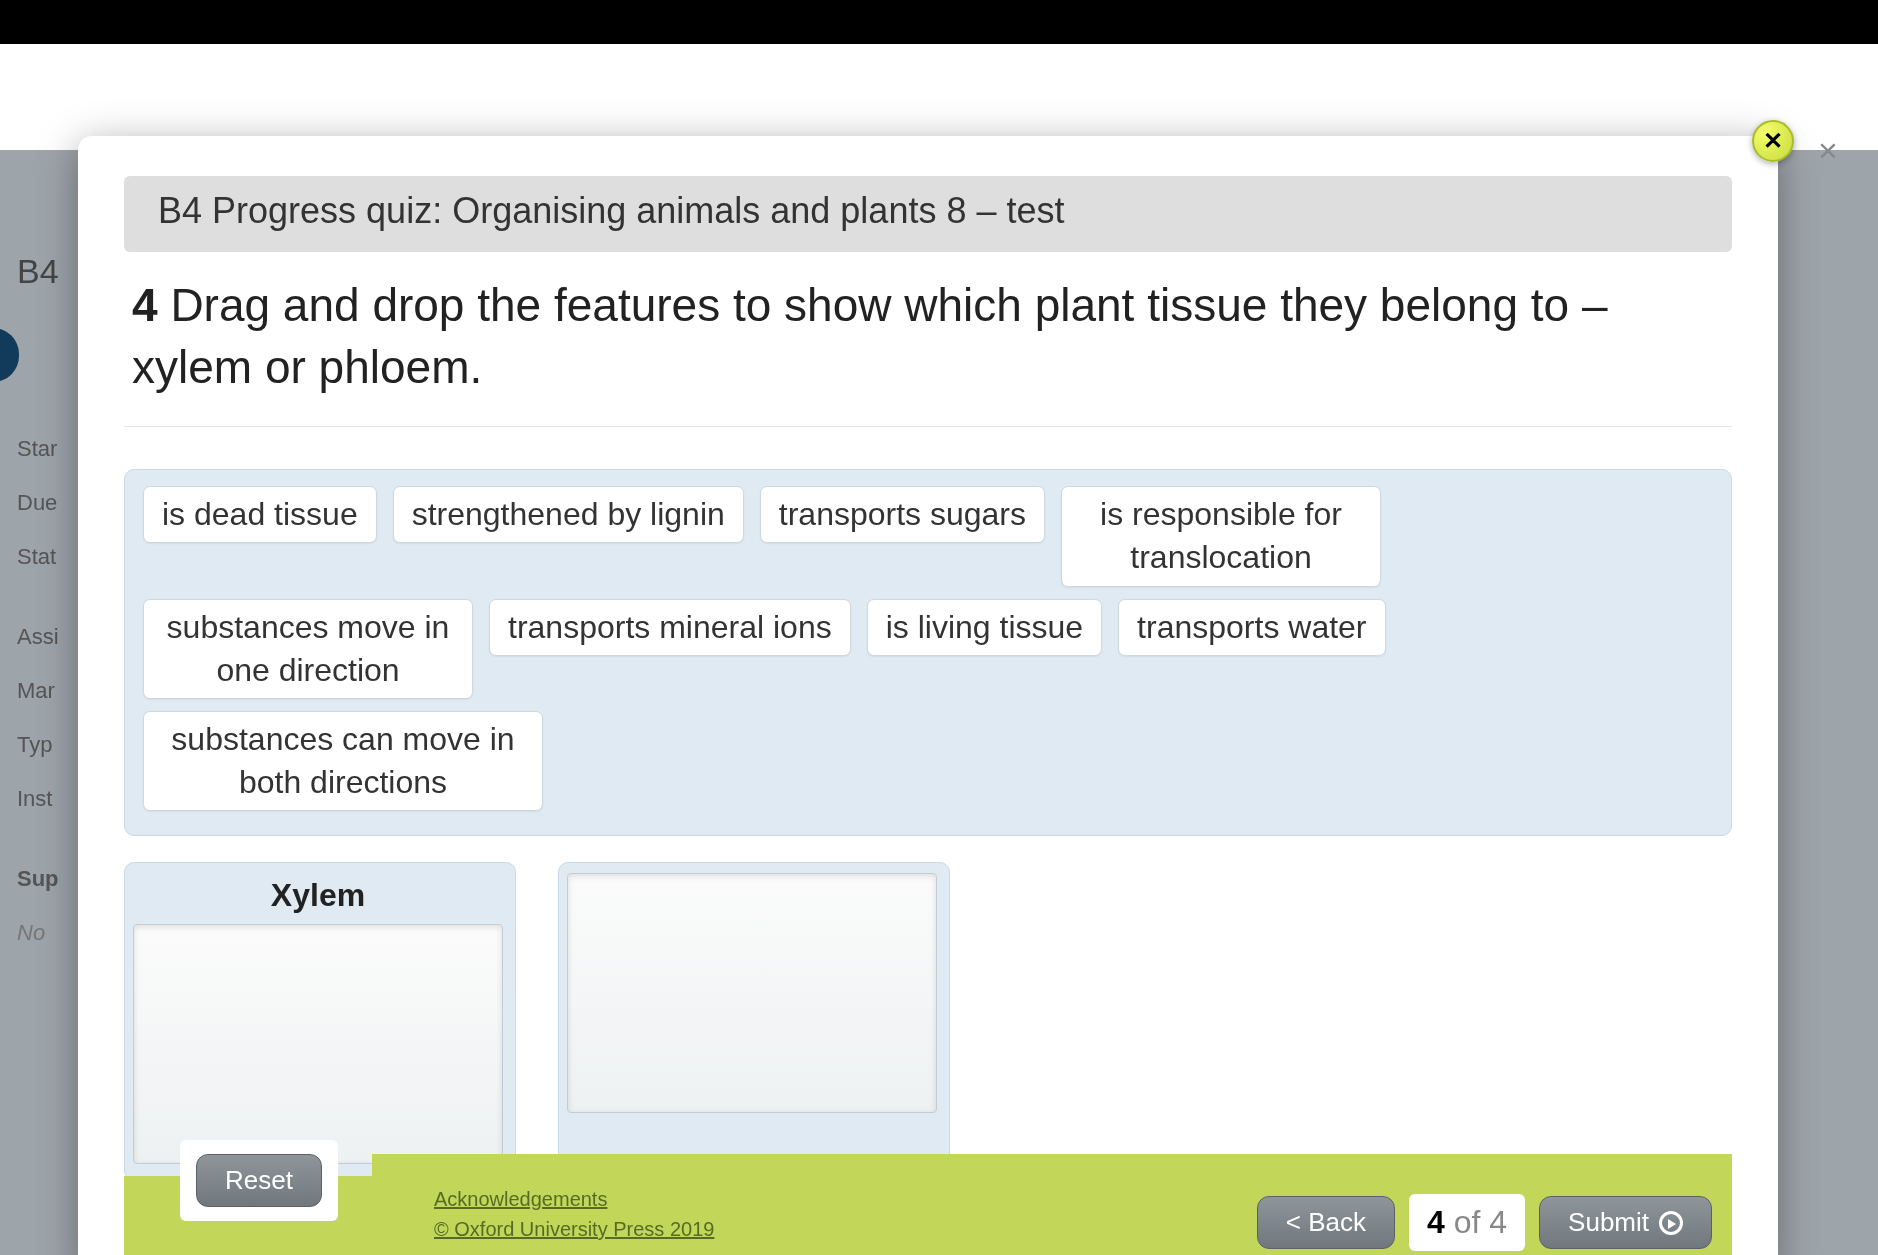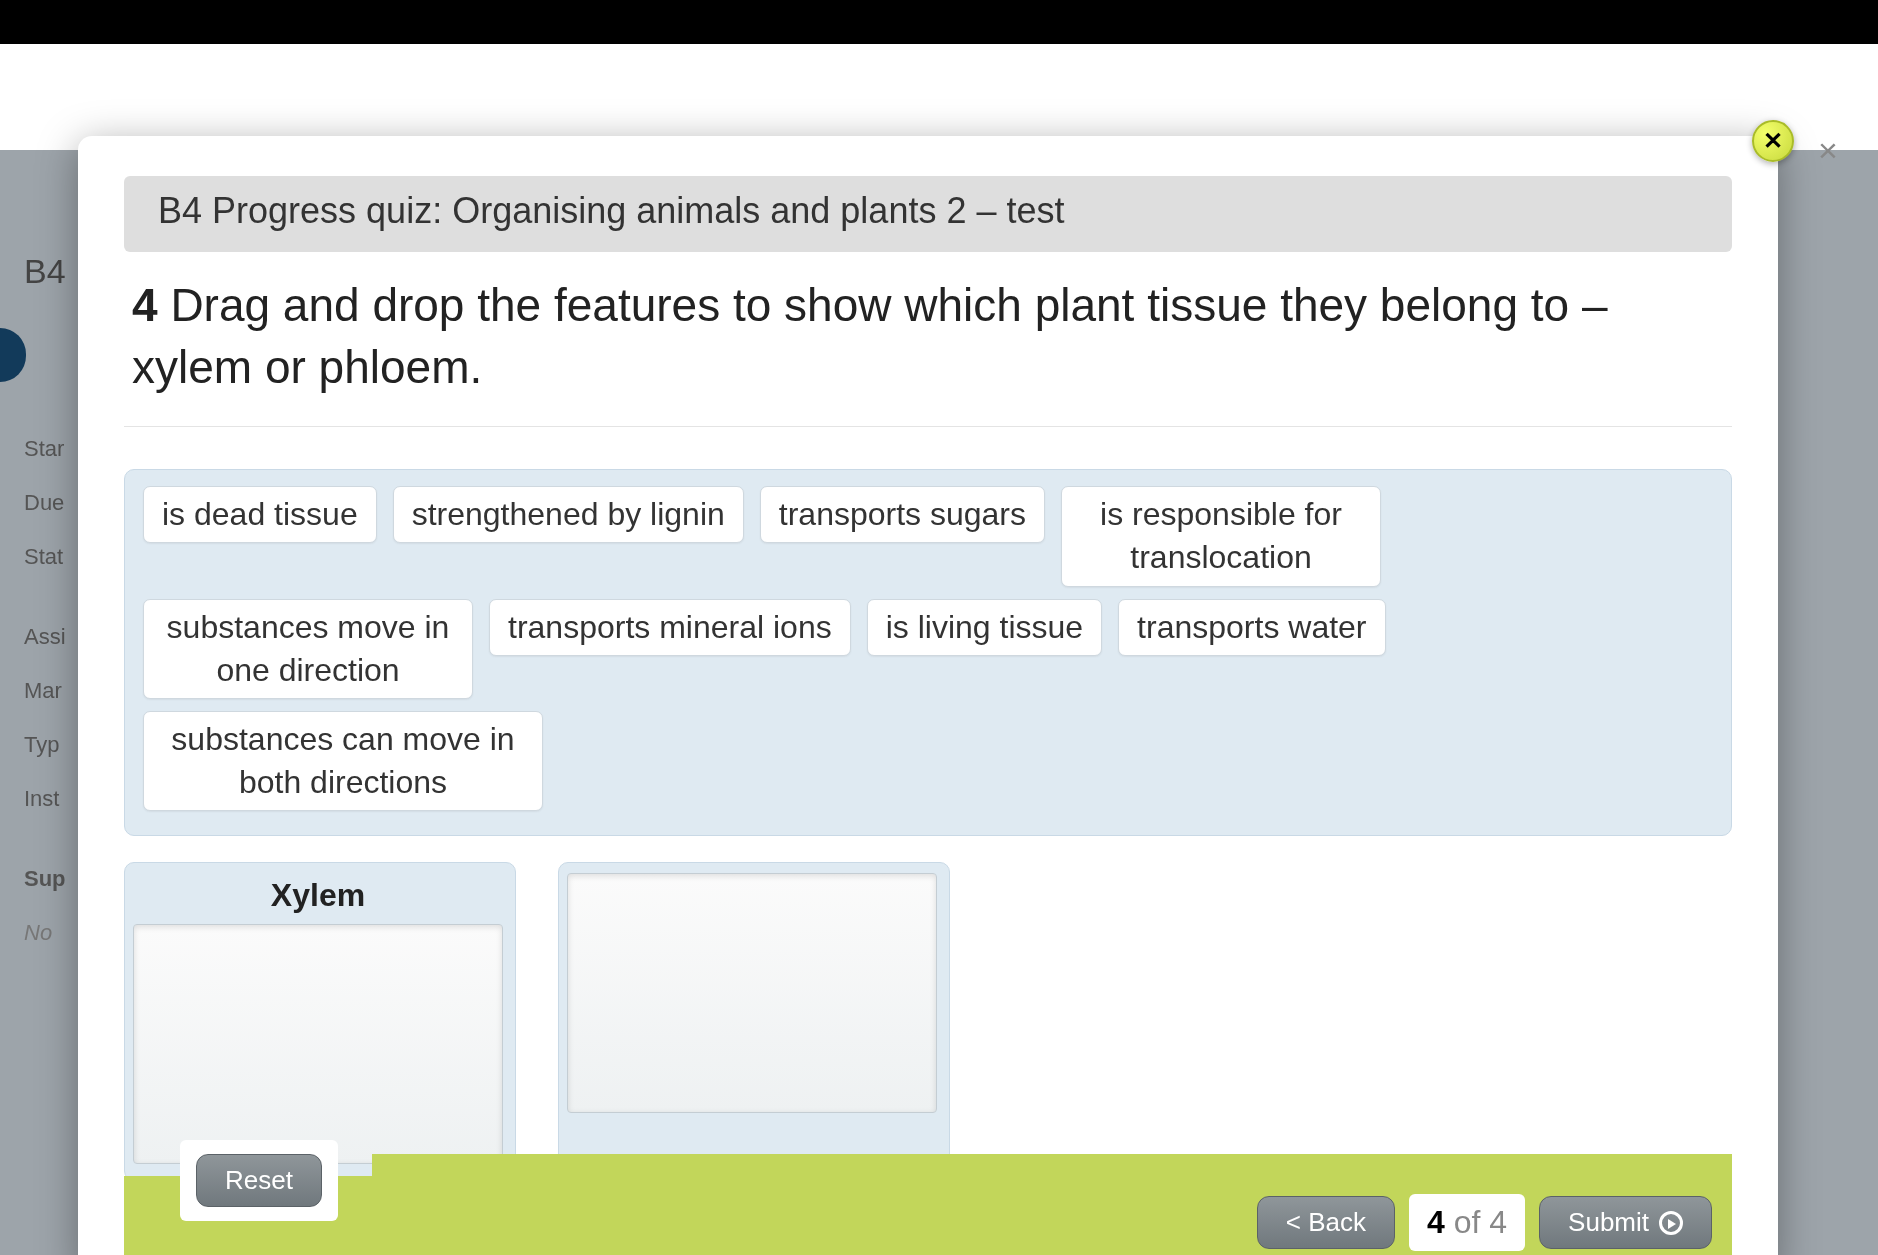--- a/index.html
+++ b/index.html
@@ -35,21 +35,21 @@
     width: 36px; height: 36px;
     color: #888;
     font-size: 34px;
     line-height: 36px;
     text-align: center;
     cursor: pointer;
   }
 
   .side-labels {
     position: absolute;
-    left: 24px;
+    left: 17px;
     top: 200px;
     color: #555;
     font-size: 22px;
     line-height: 54px;
   }
   .side-b4 { font-size: 34px; color: #444; }
   .side-pill {
     width: 26px; height: 54px;
     background: #123a5a;
     border-radius: 0 27px 27px 0;
@@ -268,21 +268,21 @@
     <div>Typ</div>
     <div>Inst</div>
     <div style="height:26px"></div>
     <div class="side-bold">Sup</div>
     <div class="side-italic">No</div>
   </div>
 
   <div class="modal">
     <div class="close-badge">✕</div>
 
-    <div class="title-band">B4 Progress quiz: Organising animals and plants 2 – test</div>
+    <div class="title-band">B4 Progress quiz: Organising animals and plants 8 – test</div>
 
     <div class="question">
       <b>4</b>
       <span>Drag and drop the features to show which plant tissue they belong to – xylem or phloem.</span>
     </div>
 
     <div class="pool">
       <div class="chip">is dead tissue</div>
       <div class="chip">strengthened by lignin</div>
       <div class="chip">transports sugars</div>
@@ -299,20 +299,24 @@
         <div class="target-title">Xylem</div>
         <div class="drop-well"></div>
       </div>
       <div class="target">
         <div class="drop-well"></div>
       </div>
     </div>
 
     <div class="footer">
       <div class="footer-green">
+        <div class="ack">
+          <a href="#">Acknowledgements</a><br>
+          <a href="#">© Oxford University Press 2019</a>
+        </div>
         <div class="nav">
           <button class="btn-gray">&lt; Back</button>
           <div class="page-ind">
             <b>4</b><span> of 4</span>
           </div>
           <button class="btn-gray btn-submit">
             <span>Submit</span>
             <span class="submit-icon"></span>
           </button>
         </div>

